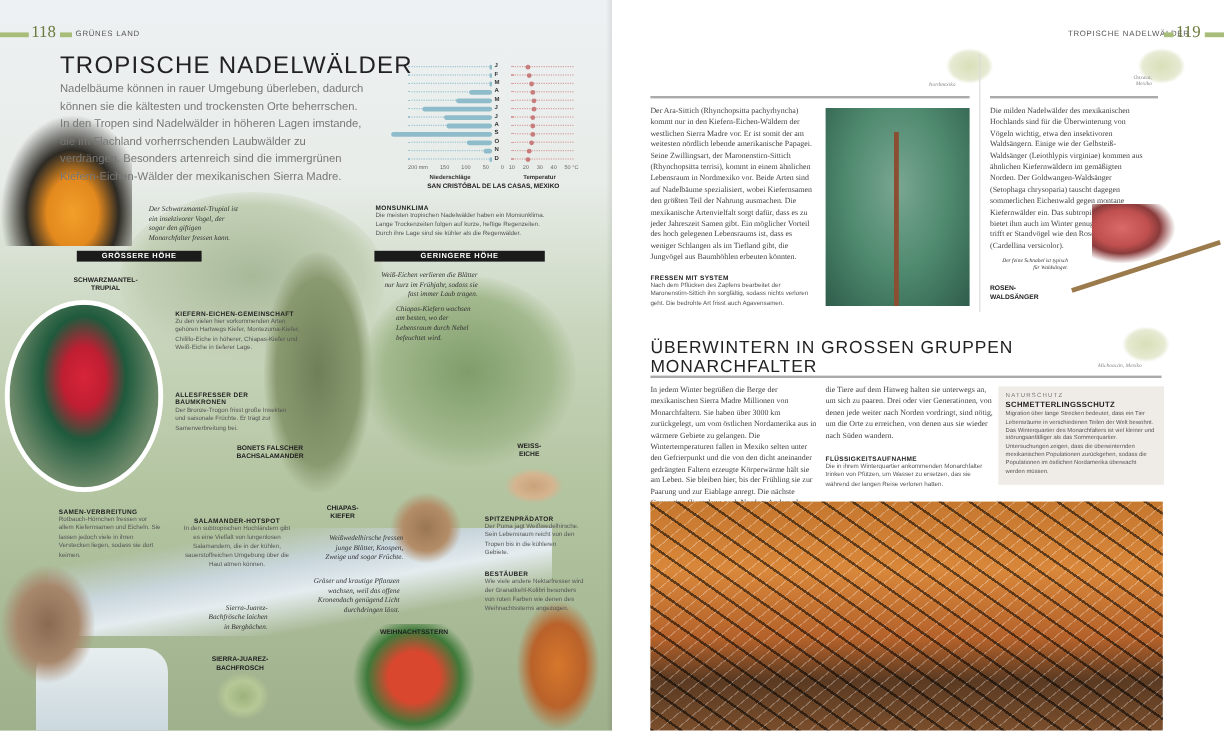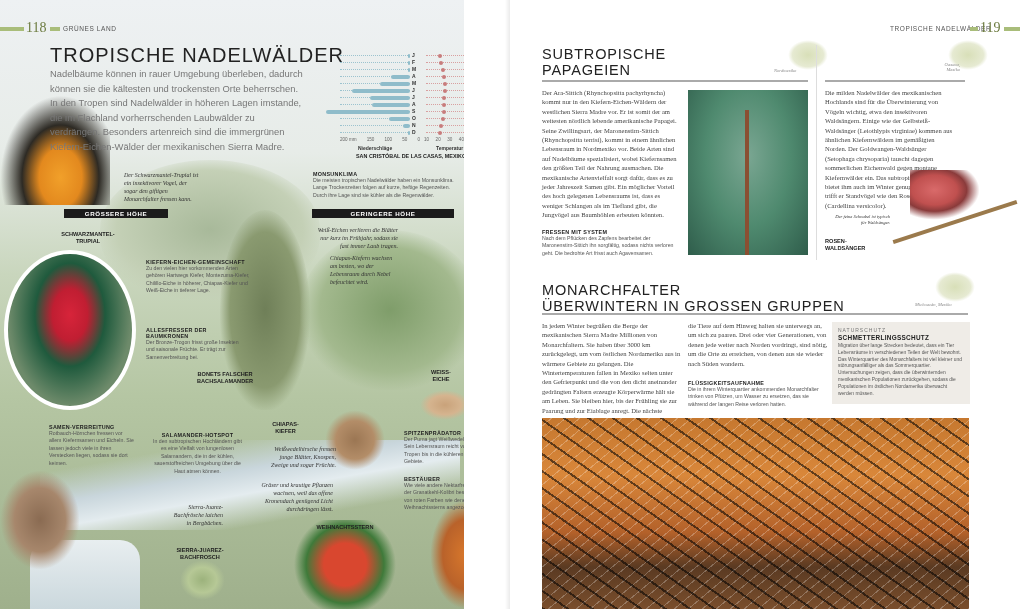--- a/index.html
+++ b/index.html
@@ -1,19 +1,19 @@
 <!DOCTYPE html>
 <html><head>
 <meta charset="utf-8">
 <style>
 *{box-sizing:border-box;margin:0;padding:0}
 html,body{width:1020px;height:609px;overflow:hidden;background:#fff}
 body{position:relative;font-family:"Liberation Sans",sans-serif;color:#333}
 .abs{position:absolute}
-.page-left{left:0;top:0;width:464px;height:609px;background:linear-gradient(180deg,#eef1f3 0%,#e7ece8 25%,#c9d6bd 45%,#b5c6a3 65%,#9fb08c 100%);overflow:hidden}
+.page-left{left:0;top:0;width:510px;height:609px;background:linear-gradient(180deg,#eef1f3 0%,#e7ece8 25%,#c9d6bd 45%,#b5c6a3 65%,#9fb08c 100%);overflow:hidden}
 .page-right{left:510px;top:0;width:510px;height:609px;background:#fff;overflow:hidden}
 .gutter{left:505px;top:0;width:10px;height:609px;background:linear-gradient(90deg,rgba(0,0,0,0),rgba(0,0,0,.08),rgba(0,0,0,0))}
 .folio-bar{height:4px;background:#a9bd7a}
 .folio-num{font-family:"Liberation Serif",serif;font-size:14px;color:#6b7a3e}
 .folio-label{font-size:6.5px;letter-spacing:.6px;color:#555}
 .h1{font-size:20px;letter-spacing:1px;color:#222;font-weight:normal}
 .lead{font-size:9.4px;line-height:14.5px;color:#777}
 .sec-h{font-size:14.5px;letter-spacing:.8px;line-height:16px;color:#222}
 .rule{height:2px;background:#aaa}
 .serif-body{font-family:"Liberation Serif",serif;font-size:6.6px;line-height:9.4px;color:#444}
@@ -223,24 +223,20 @@
 
 <div class="abs gutter"></div>
 
 <div class="abs page-right">
 
   <div class="abs folio-label" style="left:380px;top:25px">TROPISCHE NADELWÄLDER</div>
   <div class="abs folio-bar" style="left:460px;top:27px;width:8px"></div>
   <div class="abs folio-num" style="left:470px;top:20px">119</div>
   <div class="abs folio-bar" style="left:494px;top:27px;width:16px"></div>
 
-  <div class="abs sec-h" style="left:32px;top:46px">
-    <div>SUBTROPISCHE</div>
-    <div>PAPAGEIEN</div>
-  </div>
   <div class="abs map-mini" style="left:278px;top:40px"></div>
   <div class="abs map-label" style="left:264px;top:68px">Nordmexiko</div>
   <div class="abs rule" style="left:32px;top:80px;width:266px"></div>
   <div class="abs serif-body" style="left:32px;top:88px;width:135px">Der Ara-Sittich (Rhynchopsitta pachyrhyncha) kommt nur in den Kiefern-Eichen-Wäldern der westlichen Sierra Madre vor. Er ist somit der am weitesten nördlich lebende amerikanische Papagei. Seine Zwillingsart, der Maronenstirn-Sittich (Rhynchopsitta terrisi), kommt in einem ähnlichen Lebensraum in Nordmexiko vor. Beide Arten sind auf Nadelbäume spezialisiert, wobei Kiefernsamen den größten Teil der Nahrung ausmachen. Die mexikanische Artenvielfalt sorgt dafür, dass es zu jeder Jahreszeit Samen gibt. Ein möglicher Vorteil des hoch gelegenen Lebensraums ist, dass es weniger Schlangen als im Tiefland gibt, die Jungvögel aus Baumhöhlen erbeuten könnten.</div>
   <div class="abs" style="left:32px;top:229px;width:135px">
     <div class="small-h">FRESSEN MIT SYSTEM</div>
     <div class="small-t">Nach dem Pflücken des Zapfens bearbeitet der Maronenstirn-Sittich ihn sorgfältig, sodass nichts verloren geht. Die bedrohte Art frisst auch Agavensamen.</div>
   </div>
   <div class="abs photo-parrots" style="left:178px;top:90px;width:120px;height:165px">
     <div class="abs" style="left:57px;top:20px;width:4px;height:145px;background:#8a4f32"></div>
@@ -251,22 +247,22 @@
   <div class="abs map-mini" style="left:438px;top:40px"></div>
   <div class="abs map-label" style="left:420px;top:62px;width:30px;text-align:right">Oaxaca, Mexiko</div>
   <div class="abs rule" style="left:315px;top:80px;width:140px"></div>
   <div class="abs serif-body" style="left:315px;top:88px;width:128px">Die milden Nadelwälder des mexikanischen Hochlands sind für die Überwinterung von Vögeln wichtig, etwa den insektivoren Waldsängern. Einige wie der Gelbsteiß-Waldsänger (Leiothlypis virginiae) kommen aus ähnlichen Kiefernwäldern im gemäßigten Norden. Der Goldwangen-Waldsänger (Setophaga chrysoparia) tauscht dagegen sommerlichen Eichenwald gegen montane Kiefernwälder ein. Das subtropische Mexiko bietet ihm auch im Winter genug Insekten. Hier trifft er Standvögel wie den Rosen-Waldsänger (Cardellina versicolor).</div>
   <div class="abs" style="left:400px;top:170px;width:70px;height:50px;background:radial-gradient(ellipse at 35% 40%,#d96a6a 0%,#c0504f 35%,#8a3b3b 50%,transparent 70%)"></div>
   <div class="abs" style="left:380px;top:220px;width:130px;height:4px;background:#9b7a4c;transform:rotate(-18deg)"></div>
   <div class="abs ital" style="left:325px;top:214px;width:55px;text-align:right;font-size:4.6px;line-height:6px">Der feine Schnabel ist typisch für Waldsänger.</div>
   <div class="abs lab" style="left:315px;top:238px;width:36px;text-align:left">ROSEN-WALDSÄNGER</div>
 
   <div class="abs sec-h" style="left:32px;top:282px">
+    <div>ÜBERWINTERN IN GROSSEN GRUPPEN</div>
     <div>MONARCHFALTER</div>
-    <div>ÜBERWINTERN IN GROSSEN GRUPPEN</div>
   </div>
   <div class="abs map-mini" style="left:425px;top:272px"></div>
   <div class="abs map-label" style="left:405px;top:302px">Michoacán, Mexiko</div>
   <div class="abs rule" style="left:32px;top:313px;width:426px"></div>
   <div class="abs serif-body" style="left:32px;top:321px;width:140px">In jedem Winter begrüßen die Berge der mexikanischen Sierra Madre Millionen von Monarchfaltern. Sie haben über 3000 km zurückgelegt, um vom östlichen Nordamerika aus in wärmere Gebiete zu gelangen. Die Wintertemperaturen fallen in Mexiko selten unter den Gefrierpunkt und die von den dicht aneinander gedrängten Faltern erzeugte Körperwärme hält sie am Leben. Sie bleiben hier, bis der Frühling sie zur Paarung und zur Eiablage anregt. Die nächste Generation fliegt dann nach Norden. Anders als</div>
   <div class="abs serif-body" style="left:178px;top:321px;width:140px">die Tiere auf dem Hinweg halten sie unterwegs an, um sich zu paaren. Drei oder vier Generationen, von denen jede weiter nach Norden vordringt, sind nötig, um die Orte zu erreichen, von denen aus sie wieder nach Süden wandern.</div>
   <div class="abs" style="left:178px;top:380px;width:140px">
     <div class="small-h">FLÜSSIGKEITSAUFNAHME</div>
     <div class="small-t">Die in ihrem Winterquartier ankommenden Monarchfalter trinken von Pfützen, um Wasser zu ersetzen, das sie während der langen Reise verloren hatten.</div>
   </div>

